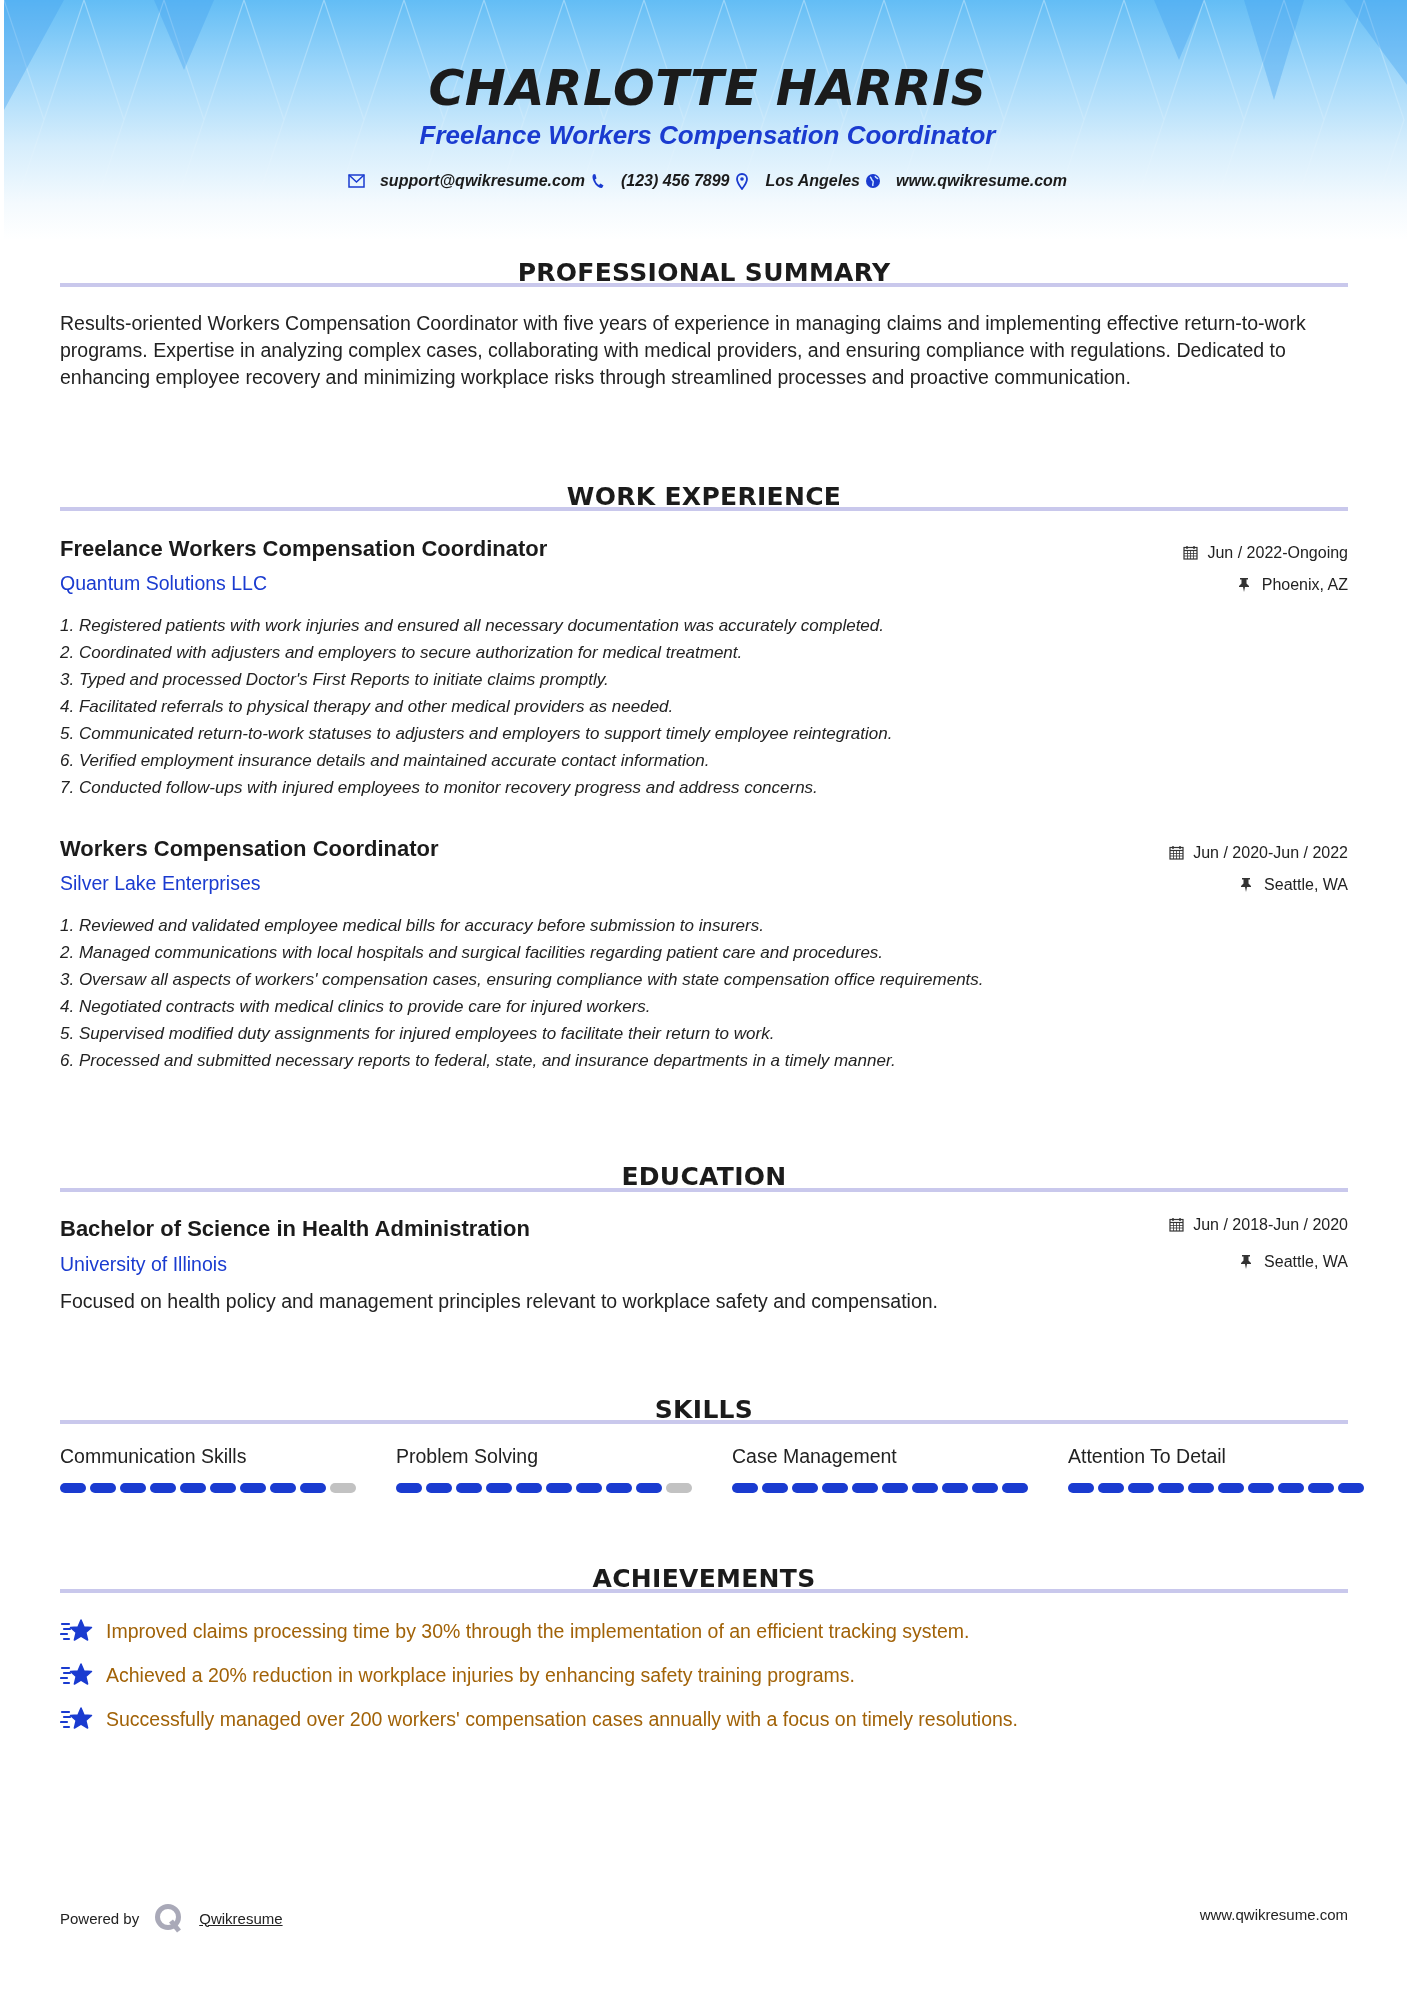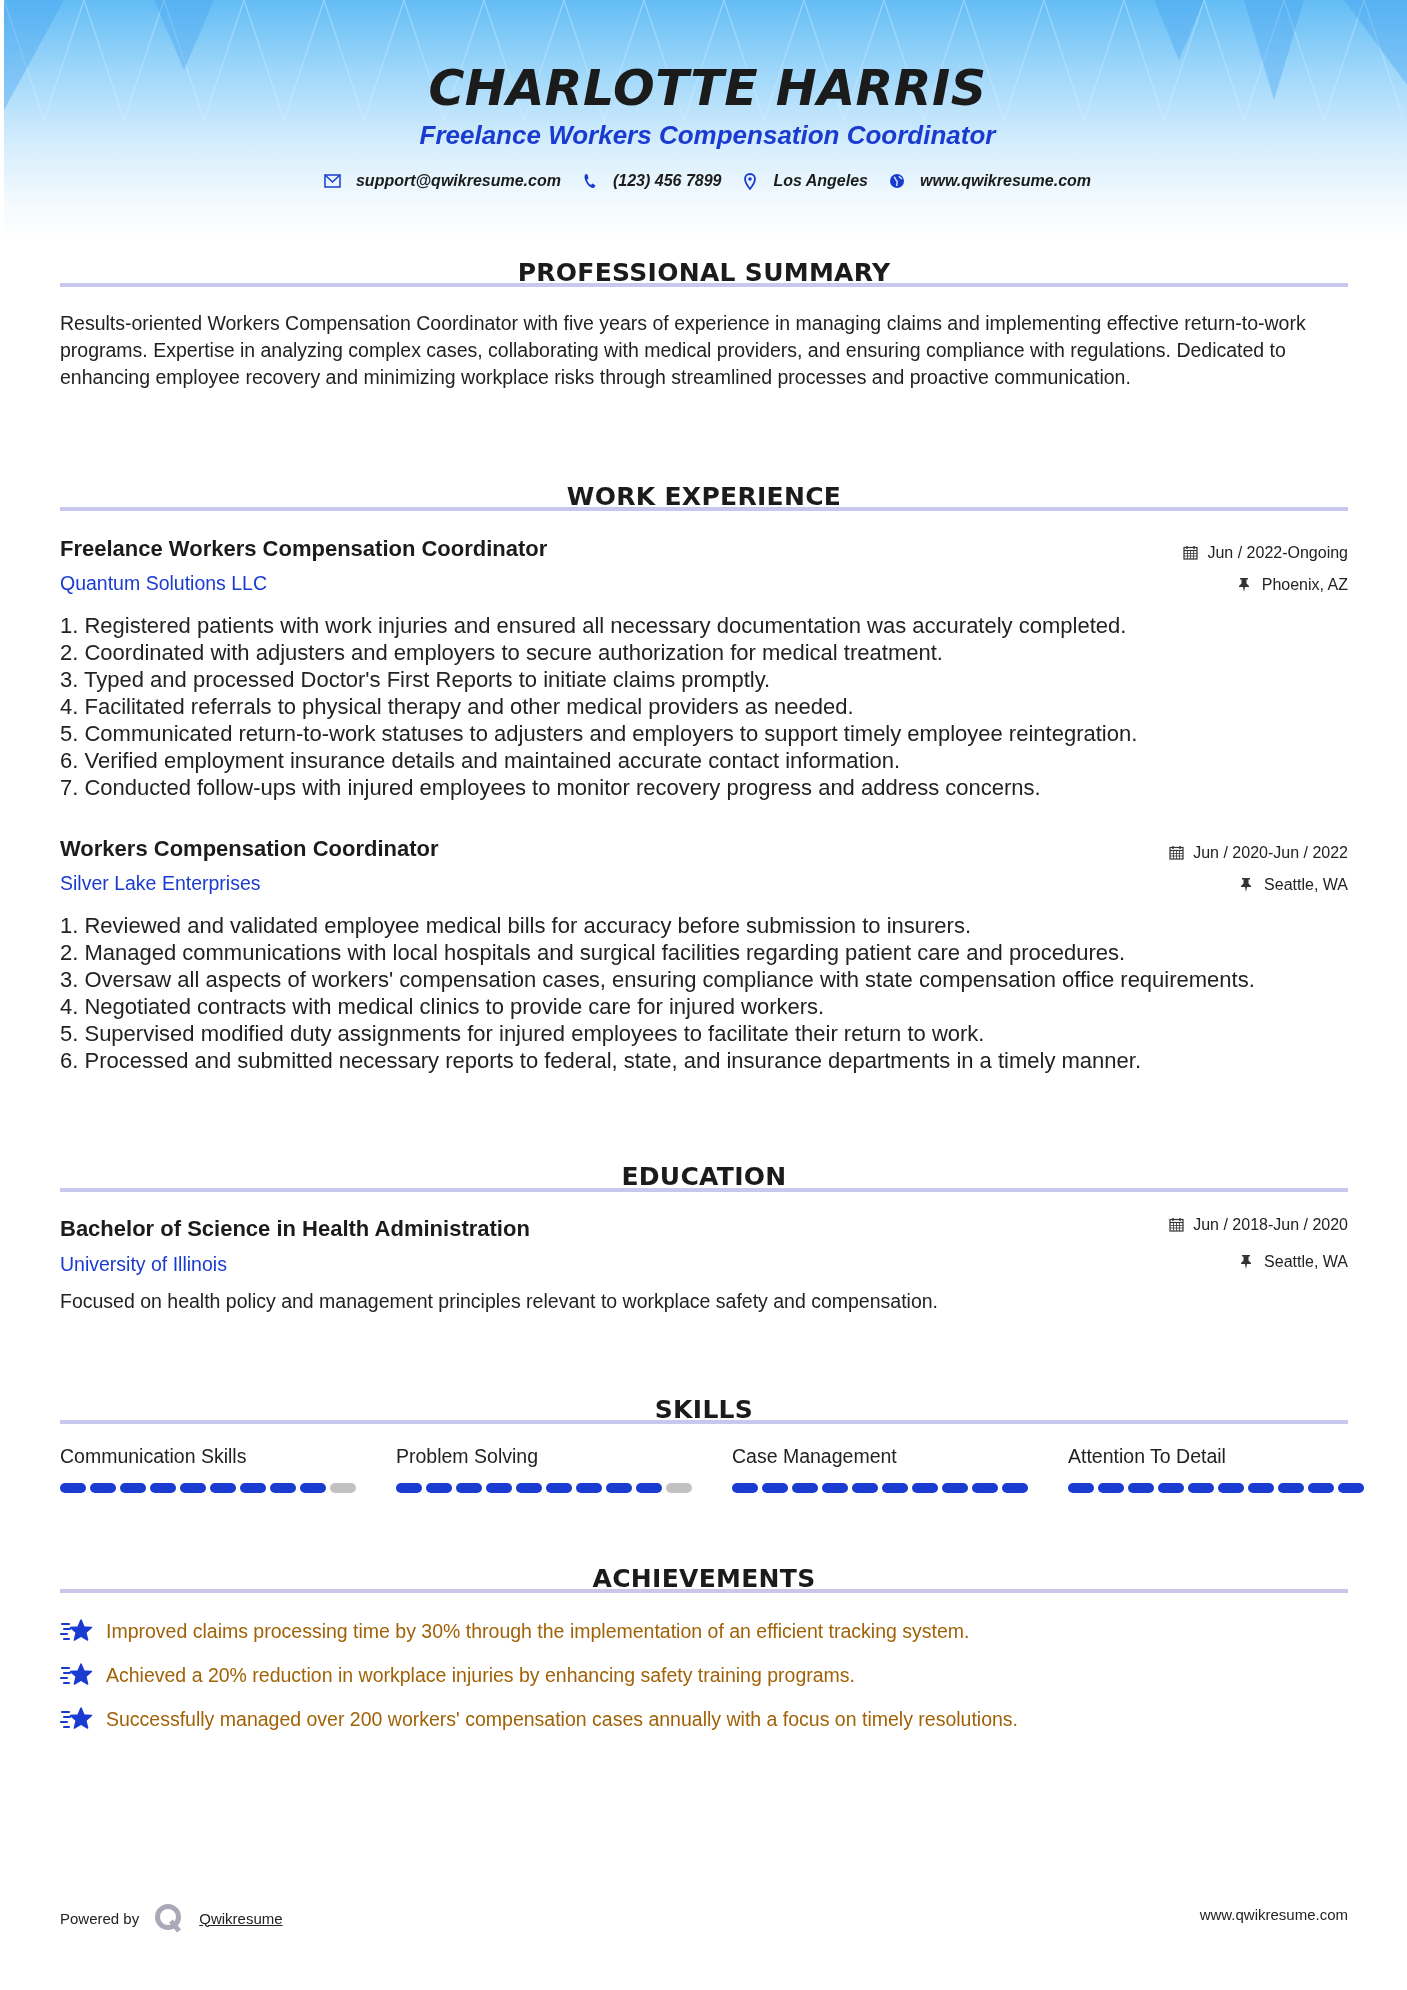--- a/index.html
+++ b/index.html
@@ -22,41 +22,41 @@
   .job-title {
     position: absolute; left: 0; width: 100%; top: 120px;
     font-family: "Liberation Sans", sans-serif; font-weight: bold; font-size: 26px;
     color: #1a3bd0; text-align: center;
   }
   .contacts {
     position: absolute; top: 172px; left: 0; width: 100%;
     display: flex; justify-content: center; align-items: center; gap: 0;
     font-size: 16px; font-weight: bold; color: #1b1b1b;
   }
-  .contact { display: flex; align-items: center; margin: 0 10px; }
+  .contact { display: flex; align-items: center; margin: 0 2px; }
   .contact .ci { width: 18px; height: 18px; margin-right: 14px; display: inline-flex; align-items: center; justify-content: center; }
 
   .section-title {
     position: absolute; left: 60px; width: 1288px; text-align: center;
     font-family: "DejaVu Sans", sans-serif; font-size: 25px; font-weight: bold; color: #1b1b1b;
     letter-spacing: 0.3px;
     margin-top: 18px;
   }
   .rule { position: absolute; left: 60px; width: 1288px; height: 4px; background: #c9c8ec; }
 
   .summary {
     position: absolute; left: 60px; top: 310px; width: 1300px;
     font-size: 19.5px; line-height: 27px; color: #222;
   }
 
   .entry-title { position: absolute; left: 60px; font-size: 22px; font-weight: bold; color: #1b1b1b; }
   .entry-org { position: absolute; left: 60px; font-size: 19.5px; color: #1a3bd0; }
   .entry-meta { position: absolute; right: 59px; font-size: 16px; color: #222; display: flex; align-items: center; justify-content: flex-end; }
   .entry-meta .mi { width: 16px; height: 16px; margin-right: 8px; display: inline-flex; }
-  .entry-list { position: absolute; left: 60px; width: 1300px; list-style: none; font-size: 22px; line-height: 27px; color: #222; }
+  .entry-list { position: absolute; left: 60px; width: 1300px; list-style: none; font-size: 17px; line-height: 27px; color: #222; font-style: italic; }
   .entry-desc { position: absolute; left: 60px; font-size: 19.5px; color: #222; }
 
   .skills { position: absolute; left: 60px; top: 1445px; width: 1288px; display: flex; gap: 40px; }
   .skill { width: 300px; }
   .skill-name { font-size: 19.5px; color: #222; height: 30px; }
   .skill-bar { display: flex; gap: 4px; margin-top: 8px; }
   .seg { width: 26px; height: 10px; border-radius: 5px; background: #1a3bd0; }
   .seg.off { background: #c2c2c2; }
 
   .ach { position: absolute; left: 60px; display: flex; align-items: center; font-size: 19.5px; color: #a16207; }

